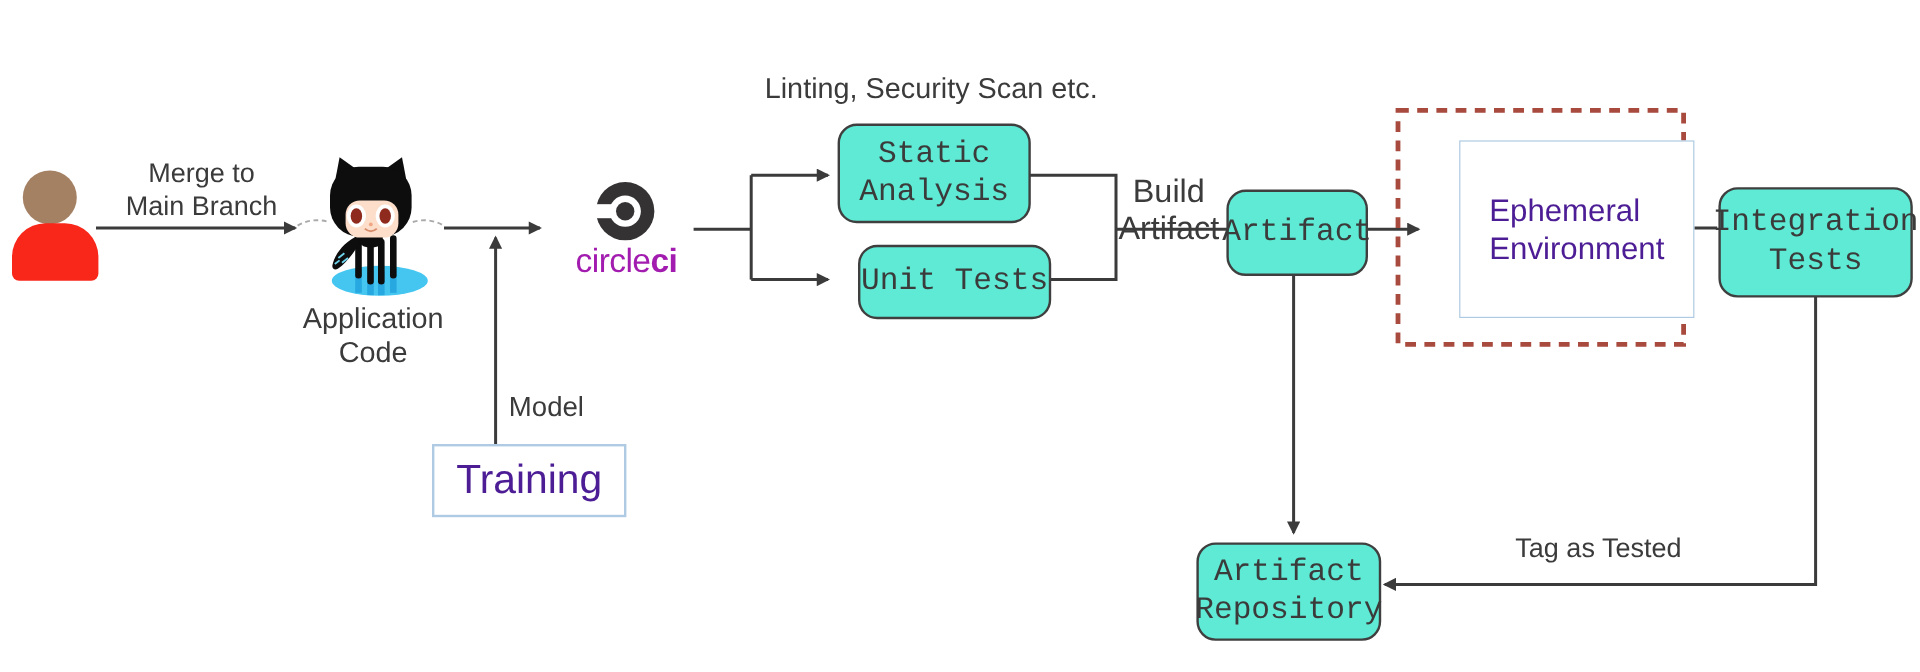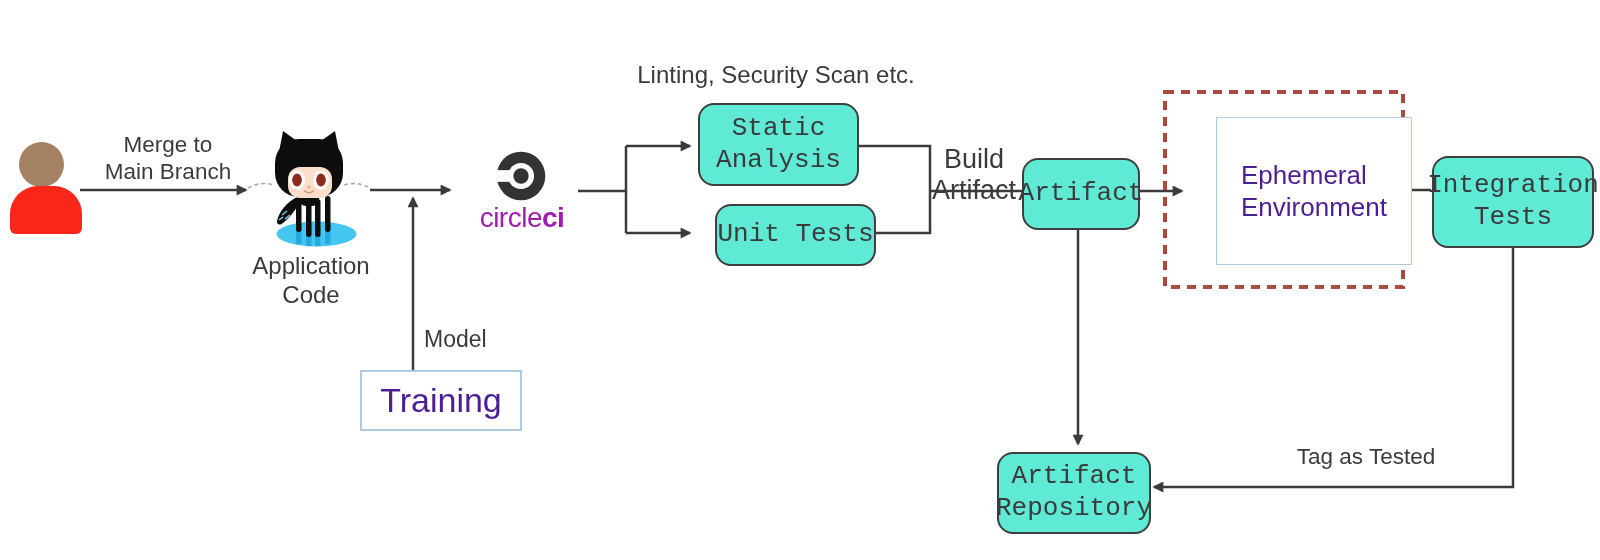--- a/index.html
+++ b/index.html
@@ -24,21 +24,21 @@
   }
   .box-training{left:332px;top:370px;width:158px;height:57px;font-size:34px;}
   .box-ephemeral{left:1188px;top:117px;width:194px;height:146px;border-width:1.5px;font-size:26px;line-height:1.25;}
 
   .label{position:absolute;color:#3B3B3B;text-align:center;white-space:pre-line;}
   .label-merge{left:78px;top:131px;width:180px;font-size:22.5px;line-height:27px;}
   .label-appcode{left:231px;top:251px;width:160px;font-size:24px;line-height:29px;}
   .label-linting{left:596px;top:61px;width:360px;font-size:24px;}
   .label-build{left:928px;top:144px;width:92px;font-size:27px;line-height:31px;}
   .label-model{left:424px;top:326px;font-size:23px;text-align:left;}
-  .label-tag{left:1266px;top:444px;width:200px;font-size:22.5px;}
+  .label-tag{left:1232px;top:444px;width:200px;font-size:22.5px;}
 
   .circleci-wordmark{left:452px;top:202px;width:140px;font-size:28px;color:#a21caf;letter-spacing:-0.5px;}
   .circleci-wordmark .bold{font-weight:700;}
   .logo-circleci{position:absolute;left:494px;top:149px;width:54px;height:54px;}
 
   .person{position:absolute;left:8px;top:140px;width:76px;height:95px;}
   .person .head{position:absolute;left:11px;top:2px;width:45px;height:45px;border-radius:50%;background:#A58164;}
   .person .body{position:absolute;left:2px;top:46px;width:72px;height:48px;background:#F9261A;border-radius:28px 28px 6px 6px;}
 
   .octocat{position:absolute;left:246px;top:126px;width:130px;height:126px;}

